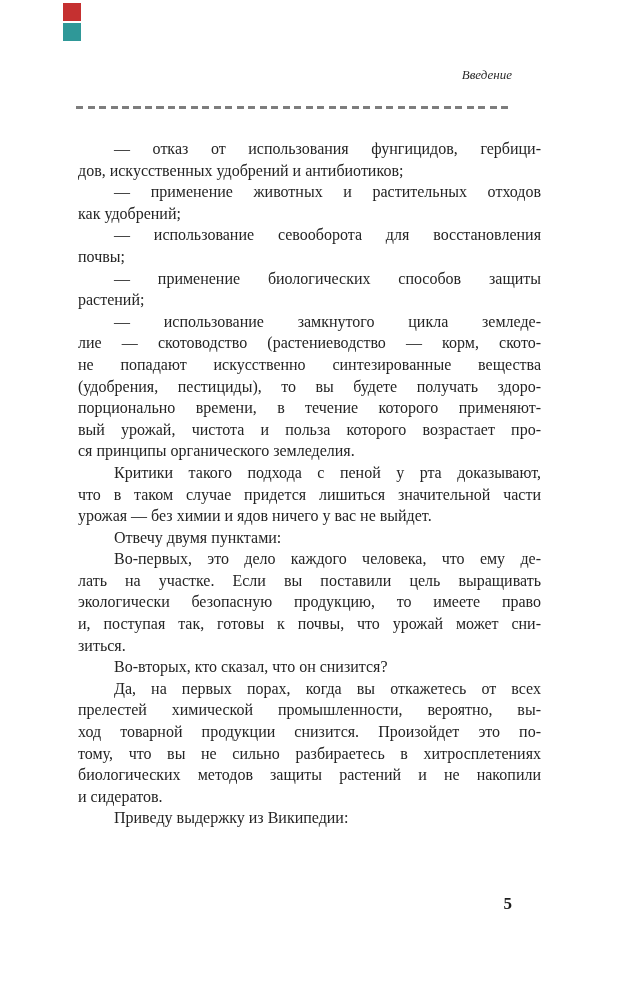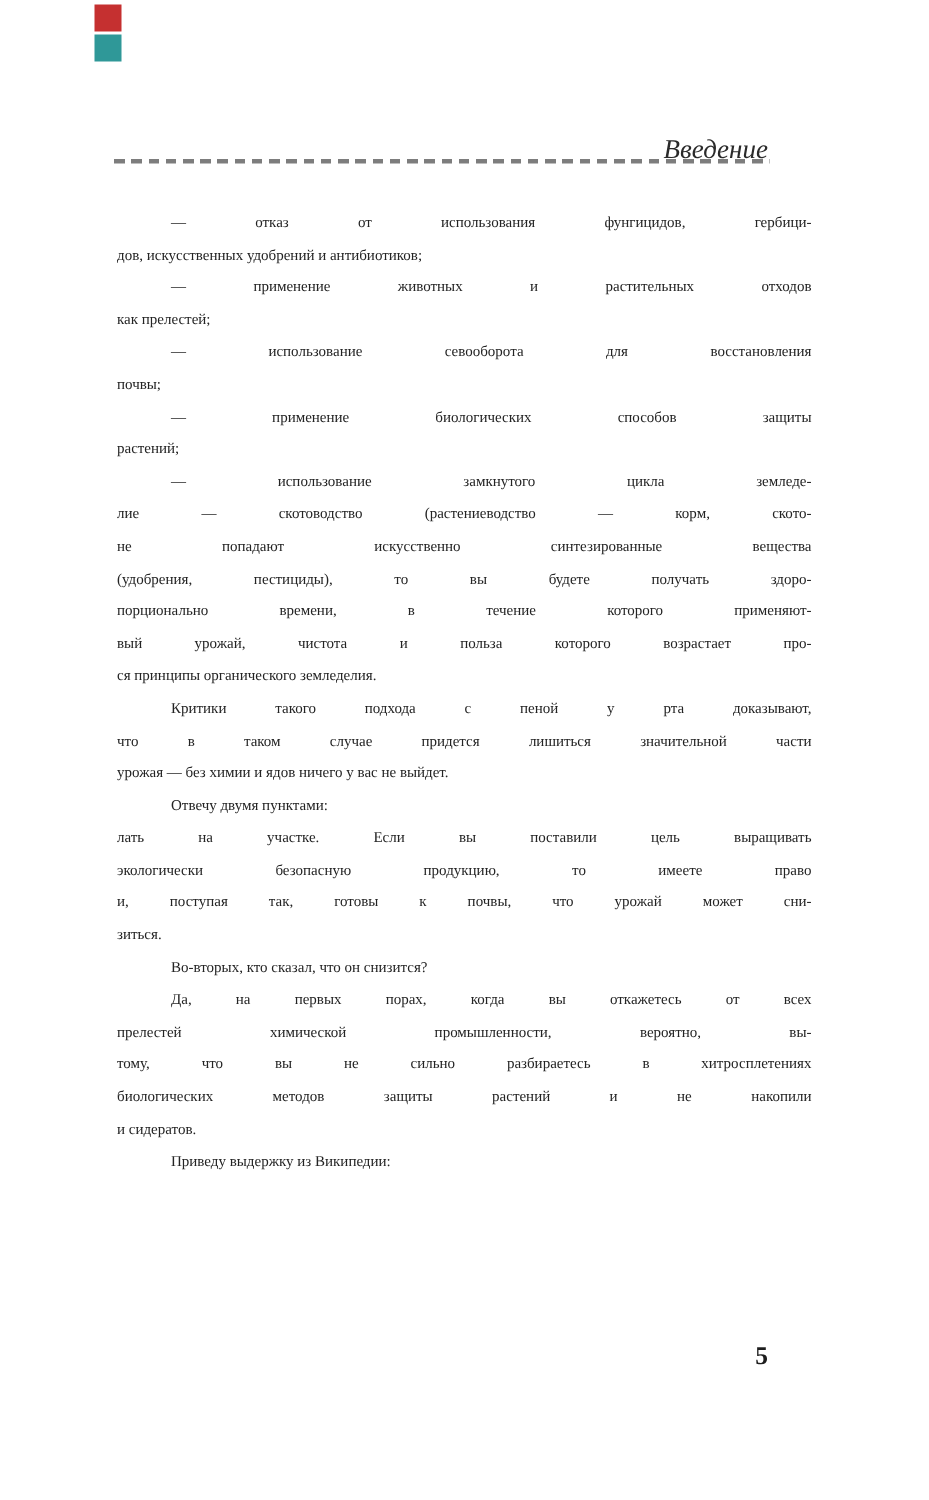--- a/index.html
+++ b/index.html
@@ -22,42 +22,42 @@
     top: 3px;
   }
   .marker {
     width: 18px;
     height: 18px;
     margin-bottom: 2px;
   }
   .running-head {
     position: absolute;
     left: 78px;
-    top: 90px;
+    top: 66px;
     width: 434px;
     text-align: right;
     font-style: italic;
-    font-size: 18px;
+    font-size: 13px;
     line-height: 18px;
     color: #2a2a2a;
   }
   .dashed-rule {
     position: absolute;
     left: 76px;
     top: 106px;
     width: 437px;
     height: 3px;
     background: repeating-linear-gradient(90deg, #7d7d7d 0 7px, transparent 7px 11.5px);
   }
   .body-text {
     position: absolute;
     left: 78px;
     top: 138px;
     width: 463px;
-    font-size: 10px;
+    font-size: 16px;
   }
   .paragraph {
     margin: 0;
   }
   .line {
     line-height: 21.6px;
     text-align: left;
     white-space: normal;
   }
   .line.fill {
@@ -94,21 +94,21 @@
 
   <div class="dashed-rule"></div>
 
   <div class="body-text" id="body-text">
       <div class="paragraph">
         <div class="line first fill">— отказ от использования фунгицидов, гербици-</div>
         <div class="line">дов, искусственных удобрений и антибиотиков;</div>
       </div>
       <div class="paragraph">
         <div class="line first fill">— применение животных и растительных отходов</div>
-        <div class="line">как прелестей;</div>
+        <div class="line">как удобрений;</div>
       </div>
       <div class="paragraph">
         <div class="line first fill">— использование севооборота для восстановления</div>
         <div class="line">почвы;</div>
       </div>
       <div class="paragraph">
         <div class="line first fill">— применение биологических способов защиты</div>
         <div class="line">растений;</div>
       </div>
       <div class="paragraph">
@@ -124,31 +124,33 @@
       </div>
       <div class="paragraph">
         <div class="line first fill">Критики такого подхода с пеной у рта доказывают,</div>
         <div class="line fill">что в таком случае придется лишиться значительной части</div>
         <div class="line">урожая — без химии и ядов ничего у вас не выйдет.</div>
       </div>
       <div class="paragraph">
         <div class="line first">Отвечу двумя пунктами:</div>
       </div>
       <div class="paragraph">
+        <div class="line first fill">Во-первых, это дело каждого человека, что ему де-</div>
         <div class="line fill">лать на участке. Если вы поставили цель выращивать</div>
         <div class="line fill">экологически безопасную продукцию, то имеете право</div>
         <div class="line fill">и, поступая так, готовы к почвы, что урожай может сни-</div>
         <div class="line">зиться.</div>
       </div>
       <div class="paragraph">
         <div class="line first">Во-вторых, кто сказал, что он снизится?</div>
       </div>
       <div class="paragraph">
         <div class="line first fill">Да, на первых порах, когда вы откажетесь от всех</div>
         <div class="line fill">прелестей химической промышленности, вероятно, вы-</div>
+        <div class="line fill">ход товарной продукции снизится. Произойдет это по-</div>
         <div class="line fill">тому, что вы не сильно разбираетесь в хитросплетениях</div>
         <div class="line fill">биологических методов защиты растений и не накопили</div>
         <div class="line">и сидератов.</div>
       </div>
       <div class="paragraph">
         <div class="line first">Приведу выдержку из Википедии:</div>
       </div>
     </div>
 
   <div class="page-number">5</div>

